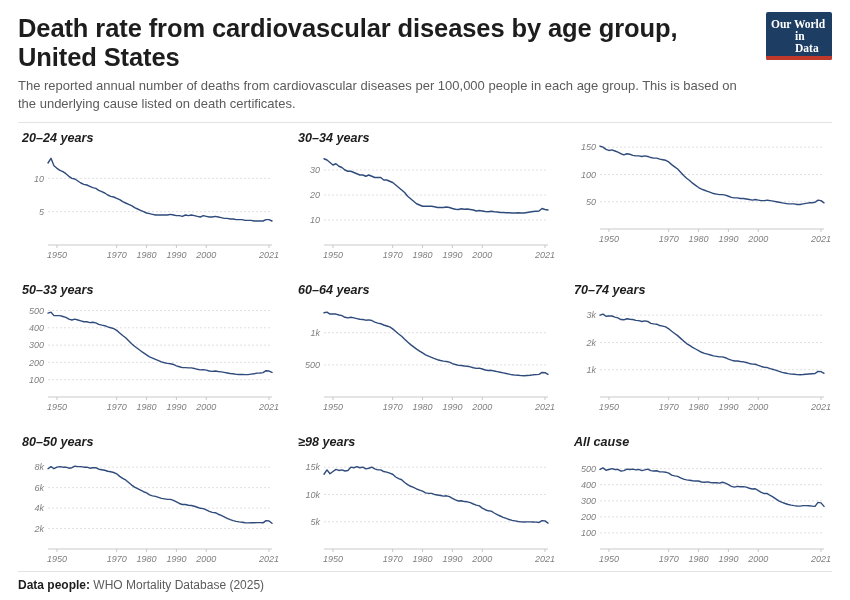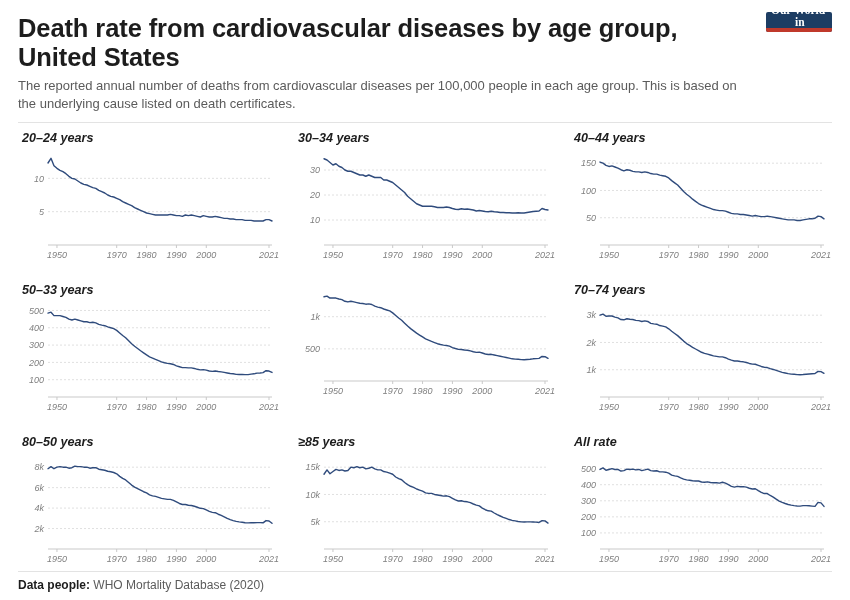--- a/index.html
+++ b/index.html
@@ -18,21 +18,21 @@
     font-family:Liberation Sans, sans-serif;
     font-size:25.5px;font-weight:700;color:#1d1d1d;
     letter-spacing:-0.1px;line-height:1.12;margin:0 0 6px 0;
     padding-right:90px;
   }
   .subtitle{
     font-size:13px;color:#5b5b5b;line-height:1.35;margin:0;
     max-width:740px;
   }
   .owid-logo{
-    position:absolute;top:-2px;right:0;width:66px;height:20px;
+    position:absolute;top:-2px;right:0;width:66px;height:48px;
     background:#1d3d63;color:#fff;border-radius:2px;
     display:flex;flex-direction:column;justify-content:center;
     padding:2px 5px;box-sizing:border-box;
   }
   .owid-logo .l1{font-family:"Liberation Serif",serif;font-weight:700;font-size:11.5px;line-height:1.05;}
   .owid-logo .l2{font-family:"Liberation Serif",serif;font-weight:700;font-size:11.5px;line-height:1.05;margin-left:24px;}
   .owid-bar{position:absolute;left:0;right:0;bottom:0;height:4px;background:#c0392b;border-radius:0 0 2px 2px;}
 
   .rule{height:1px;background:#e3e3e3;margin:10px 0 0 0;}
 
@@ -127,21 +127,20 @@
             <text x="158.42666666666668" y="111" text-anchor="middle" font-size="9" fill="#808080" font-family="&quot;Liberation Sans&quot;, sans-serif">1990</text>
             <line x1="188.29333333333332" x2="188.29333333333332" y1="98" y2="101" stroke="#c9c9c9" stroke-width="1"></line>
             <text x="188.29333333333332" y="111" text-anchor="middle" font-size="9" fill="#808080" font-family="&quot;Liberation Sans&quot;, sans-serif">2000</text>
             <line x1="251.01333333333335" x2="251.01333333333335" y1="98" y2="101" stroke="#c9c9c9" stroke-width="1"></line>
             <text x="251.01333333333335" y="111" text-anchor="middle" font-size="9" fill="#808080" font-family="&quot;Liberation Sans&quot;, sans-serif">2021</text>
             <path d="M30.00 11.75 L32.99 13.00 L35.97 15.50 L38.96 18.00 L41.95 16.75 L44.93 19.25 L47.92 20.50 L50.91 23.00 L53.89 24.25 L56.88 24.25 L59.87 25.50 L62.85 26.75 L65.84 28.00 L68.83 28.00 L71.81 29.25 L74.80 28.00 L77.79 29.25 L80.77 30.50 L83.76 30.50 L86.75 30.50 L89.73 33.00 L92.72 33.00 L95.71 34.25 L98.69 35.50 L101.68 38.00 L104.67 40.50 L107.65 43.00 L110.64 45.50 L113.63 49.25 L116.61 51.75 L119.60 54.25 L122.59 56.75 L125.57 58.00 L128.56 59.25 L131.55 59.25 L134.53 59.25 L137.52 59.25 L140.51 59.75 L143.49 60.50 L146.48 60.50 L149.47 60.50 L152.45 60.00 L155.44 60.50 L158.43 61.50 L161.41 62.25 L164.40 62.50 L167.39 61.75 L170.37 62.25 L173.36 62.00 L176.35 62.50 L179.33 63.00 L182.32 64.00 L185.31 63.50 L188.29 64.00 L191.28 64.50 L194.27 64.75 L197.25 64.25 L200.24 64.75 L203.23 65.00 L206.21 65.50 L209.20 65.50 L212.19 65.75 L215.17 65.75 L218.16 66.00 L221.15 66.00 L224.13 65.75 L227.12 66.00 L230.11 66.00 L233.09 65.50 L236.08 65.00 L239.07 64.50 L242.05 64.25 L245.04 64.00 L248.03 61.50 L251.01 62.50 L254.00 63.00" fill="none" stroke="#2f4b7c" stroke-width="1.4" stroke-linejoin="round" stroke-linecap="round"></path>
           </svg>
         </div>
       </div>
       <div class="panel">
-        <div class="panel-title">40–44 years</div>
         <div class="plot">
           <svg viewBox="0 0 262 118" preserveAspectRatio="none">
             <line x1="30" x2="254" y1="70.72727272727272" y2="70.72727272727272" stroke="#e0e0e0" stroke-width="1" stroke-dasharray="2,2"></line>
             <text x="26" y="73.92727272727272" text-anchor="end" font-size="9" fill="#808080" font-family="&quot;Liberation Sans&quot;, sans-serif">50</text>
             <line x1="30" x2="254" y1="43.45454545454545" y2="43.45454545454545" stroke="#e0e0e0" stroke-width="1" stroke-dasharray="2,2"></line>
             <text x="26" y="46.654545454545456" text-anchor="end" font-size="9" fill="#808080" font-family="&quot;Liberation Sans&quot;, sans-serif">100</text>
             <line x1="30" x2="254" y1="16.181818181818187" y2="16.181818181818187" stroke="#e0e0e0" stroke-width="1" stroke-dasharray="2,2"></line>
             <text x="26" y="19.381818181818186" text-anchor="end" font-size="9" fill="#808080" font-family="&quot;Liberation Sans&quot;, sans-serif">150</text>
             <line x1="30" x2="254" y1="98" y2="98" stroke="#c9c9c9" stroke-width="1"></line>
             <line x1="38.96" x2="38.96" y1="98" y2="101" stroke="#c9c9c9" stroke-width="1"></line>
@@ -185,20 +184,21 @@
             <text x="158.42666666666668" y="111" text-anchor="middle" font-size="9" fill="#808080" font-family="&quot;Liberation Sans&quot;, sans-serif">1990</text>
             <line x1="188.29333333333332" x2="188.29333333333332" y1="98" y2="101" stroke="#c9c9c9" stroke-width="1"></line>
             <text x="188.29333333333332" y="111" text-anchor="middle" font-size="9" fill="#808080" font-family="&quot;Liberation Sans&quot;, sans-serif">2000</text>
             <line x1="251.01333333333335" x2="251.01333333333335" y1="98" y2="101" stroke="#c9c9c9" stroke-width="1"></line>
             <text x="251.01333333333335" y="111" text-anchor="middle" font-size="9" fill="#808080" font-family="&quot;Liberation Sans&quot;, sans-serif">2021</text>
             <path d="M30.00 14.06 L32.99 13.19 L35.97 16.65 L38.96 16.65 L41.95 16.65 L44.93 17.52 L47.92 18.38 L50.91 20.12 L53.89 20.98 L56.88 20.12 L59.87 20.98 L62.85 21.85 L65.84 22.71 L68.83 22.71 L71.81 23.58 L74.80 23.23 L77.79 23.92 L80.77 25.31 L83.76 26.17 L86.75 26.69 L89.73 27.90 L92.72 28.77 L95.71 29.63 L98.69 31.37 L101.68 33.96 L104.67 36.56 L107.65 38.81 L110.64 41.75 L113.63 44.69 L116.61 47.29 L119.60 49.54 L122.59 51.79 L125.57 53.87 L128.56 55.94 L131.55 57.85 L134.53 59.06 L137.52 60.44 L140.51 61.65 L143.49 62.87 L146.48 63.73 L149.47 64.42 L152.45 64.77 L155.44 65.46 L158.43 66.85 L161.41 67.71 L164.40 68.58 L167.39 68.58 L170.37 68.92 L173.36 68.92 L176.35 69.44 L179.33 70.31 L182.32 70.83 L185.31 70.65 L188.29 71.17 L191.28 72.04 L194.27 72.38 L197.25 72.04 L200.24 72.56 L203.23 72.90 L206.21 73.42 L209.20 73.94 L212.19 74.46 L215.17 74.81 L218.16 75.33 L221.15 75.50 L224.13 75.50 L227.12 75.67 L230.11 75.67 L233.09 75.15 L236.08 74.81 L239.07 74.12 L242.05 73.94 L245.04 73.60 L248.03 71.69 L251.01 72.04 L254.00 73.42" fill="none" stroke="#2f4b7c" stroke-width="1.4" stroke-linejoin="round" stroke-linecap="round"></path>
           </svg>
         </div>
       </div>
       <div class="panel">
+        <div class="panel-title">60–64 years</div>
         <div class="plot">
           <svg viewBox="0 0 262 118" preserveAspectRatio="none">
             <line x1="30" x2="254" y1="65.85714285714286" y2="65.85714285714286" stroke="#e0e0e0" stroke-width="1" stroke-dasharray="2,2"></line>
             <text x="26" y="69.05714285714286" text-anchor="end" font-size="9" fill="#808080" font-family="&quot;Liberation Sans&quot;, sans-serif">500</text>
             <line x1="30" x2="254" y1="33.71428571428571" y2="33.71428571428571" stroke="#e0e0e0" stroke-width="1" stroke-dasharray="2,2"></line>
             <text x="26" y="36.91428571428571" text-anchor="end" font-size="9" fill="#808080" font-family="&quot;Liberation Sans&quot;, sans-serif">1k</text>
             <line x1="30" x2="254" y1="98" y2="98" stroke="#c9c9c9" stroke-width="1"></line>
             <line x1="38.96" x2="38.96" y1="98" y2="101" stroke="#c9c9c9" stroke-width="1"></line>
             <text x="38.96" y="111" text-anchor="middle" font-size="9" fill="#808080" font-family="&quot;Liberation Sans&quot;, sans-serif">1950</text>
             <line x1="98.69333333333333" x2="98.69333333333333" y1="98" y2="101" stroke="#c9c9c9" stroke-width="1"></line>
@@ -265,21 +265,21 @@
             <text x="158.42666666666668" y="111" text-anchor="middle" font-size="9" fill="#808080" font-family="&quot;Liberation Sans&quot;, sans-serif">1990</text>
             <line x1="188.29333333333332" x2="188.29333333333332" y1="98" y2="101" stroke="#c9c9c9" stroke-width="1"></line>
             <text x="188.29333333333332" y="111" text-anchor="middle" font-size="9" fill="#808080" font-family="&quot;Liberation Sans&quot;, sans-serif">2000</text>
             <line x1="251.01333333333335" x2="251.01333333333335" y1="98" y2="101" stroke="#c9c9c9" stroke-width="1"></line>
             <text x="251.01333333333335" y="111" text-anchor="middle" font-size="9" fill="#808080" font-family="&quot;Liberation Sans&quot;, sans-serif">2021</text>
             <path d="M30.00 17.72 L32.99 15.67 L35.97 17.72 L38.96 16.18 L41.95 15.67 L44.93 16.18 L47.92 16.18 L50.91 17.20 L53.89 16.69 L56.88 15.16 L59.87 15.67 L62.85 15.67 L65.84 16.18 L68.83 16.18 L71.81 17.20 L74.80 16.69 L77.79 16.69 L80.77 18.23 L83.76 18.74 L86.75 19.25 L89.73 20.27 L92.72 20.78 L95.71 21.50 L98.69 22.83 L101.68 25.39 L104.67 27.43 L107.65 28.97 L110.64 31.52 L113.63 34.08 L116.61 36.13 L119.60 37.66 L122.59 39.19 L125.57 40.73 L128.56 41.95 L131.55 43.80 L134.53 44.82 L137.52 45.33 L140.51 46.35 L143.49 47.38 L146.48 47.89 L149.47 48.40 L152.45 48.40 L155.44 49.42 L158.43 50.95 L161.41 52.49 L164.40 53.51 L167.39 53.51 L170.37 54.23 L173.36 54.53 L176.35 55.25 L179.33 56.27 L182.32 57.30 L185.31 57.60 L188.29 58.93 L191.28 60.36 L194.27 61.39 L197.25 61.69 L200.24 63.23 L203.23 64.45 L206.21 65.78 L209.20 67.32 L212.19 68.55 L215.17 69.57 L218.16 70.39 L221.15 70.90 L224.13 71.20 L227.12 71.72 L230.11 71.92 L233.09 71.72 L236.08 71.72 L239.07 71.61 L242.05 71.61 L245.04 71.82 L248.03 69.57 L251.01 69.98 L254.00 72.23" fill="none" stroke="#2f4b7c" stroke-width="1.4" stroke-linejoin="round" stroke-linecap="round"></path>
           </svg>
         </div>
       </div>
       <div class="panel">
-        <div class="panel-title">≥85 years</div>
+        <div class="panel-title">≥98 years</div>
         <div class="plot">
           <svg viewBox="0 0 262 118" preserveAspectRatio="none">
             <line x1="30" x2="254" y1="70.72727272727272" y2="70.72727272727272" stroke="#e0e0e0" stroke-width="1" stroke-dasharray="2,2"></line>
             <text x="26" y="73.92727272727272" text-anchor="end" font-size="9" fill="#808080" font-family="&quot;Liberation Sans&quot;, sans-serif">5k</text>
             <line x1="30" x2="254" y1="43.45454545454545" y2="43.45454545454545" stroke="#e0e0e0" stroke-width="1" stroke-dasharray="2,2"></line>
             <text x="26" y="46.654545454545456" text-anchor="end" font-size="9" fill="#808080" font-family="&quot;Liberation Sans&quot;, sans-serif">10k</text>
             <line x1="30" x2="254" y1="16.181818181818187" y2="16.181818181818187" stroke="#e0e0e0" stroke-width="1" stroke-dasharray="2,2"></line>
             <text x="26" y="19.381818181818186" text-anchor="end" font-size="9" fill="#808080" font-family="&quot;Liberation Sans&quot;, sans-serif">15k</text>
             <line x1="30" x2="254" y1="98" y2="98" stroke="#c9c9c9" stroke-width="1"></line>
             <line x1="38.96" x2="38.96" y1="98" y2="101" stroke="#c9c9c9" stroke-width="1"></line>
@@ -292,21 +292,21 @@
             <text x="158.42666666666668" y="111" text-anchor="middle" font-size="9" fill="#808080" font-family="&quot;Liberation Sans&quot;, sans-serif">1990</text>
             <line x1="188.29333333333332" x2="188.29333333333332" y1="98" y2="101" stroke="#c9c9c9" stroke-width="1"></line>
             <text x="188.29333333333332" y="111" text-anchor="middle" font-size="9" fill="#808080" font-family="&quot;Liberation Sans&quot;, sans-serif">2000</text>
             <line x1="251.01333333333335" x2="251.01333333333335" y1="98" y2="101" stroke="#c9c9c9" stroke-width="1"></line>
             <text x="251.01333333333335" y="111" text-anchor="middle" font-size="9" fill="#808080" font-family="&quot;Liberation Sans&quot;, sans-serif">2021</text>
             <path d="M30.00 23.27 L32.99 18.91 L35.97 22.73 L38.96 20.55 L41.95 18.36 L44.93 19.45 L47.92 18.91 L50.91 20.00 L53.89 19.45 L56.88 16.18 L59.87 16.73 L62.85 15.64 L65.84 16.73 L68.83 16.18 L71.81 17.82 L74.80 17.27 L77.79 16.18 L80.77 17.82 L83.76 18.91 L86.75 18.91 L89.73 20.55 L92.72 21.09 L95.71 22.18 L98.69 23.27 L101.68 26.00 L104.67 27.64 L107.65 28.73 L110.64 31.45 L113.63 33.64 L116.61 35.27 L119.60 36.36 L122.59 38.00 L125.57 39.09 L128.56 40.18 L131.55 41.82 L134.53 42.36 L137.52 42.36 L140.51 43.45 L143.49 44.00 L146.48 44.55 L149.47 45.09 L152.45 44.82 L155.44 45.64 L158.43 47.27 L161.41 48.91 L164.40 50.00 L167.39 49.73 L170.37 50.55 L173.36 50.82 L176.35 51.64 L179.33 53.00 L182.32 54.09 L185.31 54.91 L188.29 57.09 L191.28 58.73 L194.27 59.82 L197.25 60.09 L200.24 62.00 L203.23 63.64 L206.21 65.00 L209.20 66.36 L212.19 67.45 L215.17 68.55 L218.16 69.36 L221.15 69.91 L224.13 70.45 L227.12 70.84 L230.11 71.00 L233.09 70.84 L236.08 70.84 L239.07 71.00 L242.05 71.16 L245.04 71.44 L248.03 69.64 L251.01 69.91 L254.00 72.09" fill="none" stroke="#2f4b7c" stroke-width="1.4" stroke-linejoin="round" stroke-linecap="round"></path>
           </svg>
         </div>
       </div>
       <div class="panel">
-        <div class="panel-title">All rate</div>
+        <div class="panel-title">All cause</div>
         <div class="plot">
           <svg viewBox="0 0 262 118" preserveAspectRatio="none">
             <line x1="30" x2="254" y1="81.92857142857143" y2="81.92857142857143" stroke="#e0e0e0" stroke-width="1" stroke-dasharray="2,2"></line>
             <text x="26" y="85.12857142857143" text-anchor="end" font-size="9" fill="#808080" font-family="&quot;Liberation Sans&quot;, sans-serif">100</text>
             <line x1="30" x2="254" y1="65.85714285714286" y2="65.85714285714286" stroke="#e0e0e0" stroke-width="1" stroke-dasharray="2,2"></line>
             <text x="26" y="69.05714285714286" text-anchor="end" font-size="9" fill="#808080" font-family="&quot;Liberation Sans&quot;, sans-serif">200</text>
             <line x1="30" x2="254" y1="49.785714285714285" y2="49.785714285714285" stroke="#e0e0e0" stroke-width="1" stroke-dasharray="2,2"></line>
             <text x="26" y="52.98571428571429" text-anchor="end" font-size="9" fill="#808080" font-family="&quot;Liberation Sans&quot;, sans-serif">300</text>
             <line x1="30" x2="254" y1="33.71428571428571" y2="33.71428571428571" stroke="#e0e0e0" stroke-width="1" stroke-dasharray="2,2"></line>
             <text x="26" y="36.91428571428571" text-anchor="end" font-size="9" fill="#808080" font-family="&quot;Liberation Sans&quot;, sans-serif">400</text>
@@ -329,18 +329,18 @@
           </svg>
         </div>
       </div>
     </div>
 
   <div class="footer">
     <div class="footer-rule"></div>
     <div class="footer-row">
       <div class="footer-left">
         <b>Data people:</b>
-        <span>WHO Mortality Database (2020)</span>
+        <span>WHO Mortality Database (2025)</span>
       </div>
     </div>
   </div>
 
 </div>
 
 </body></html>

